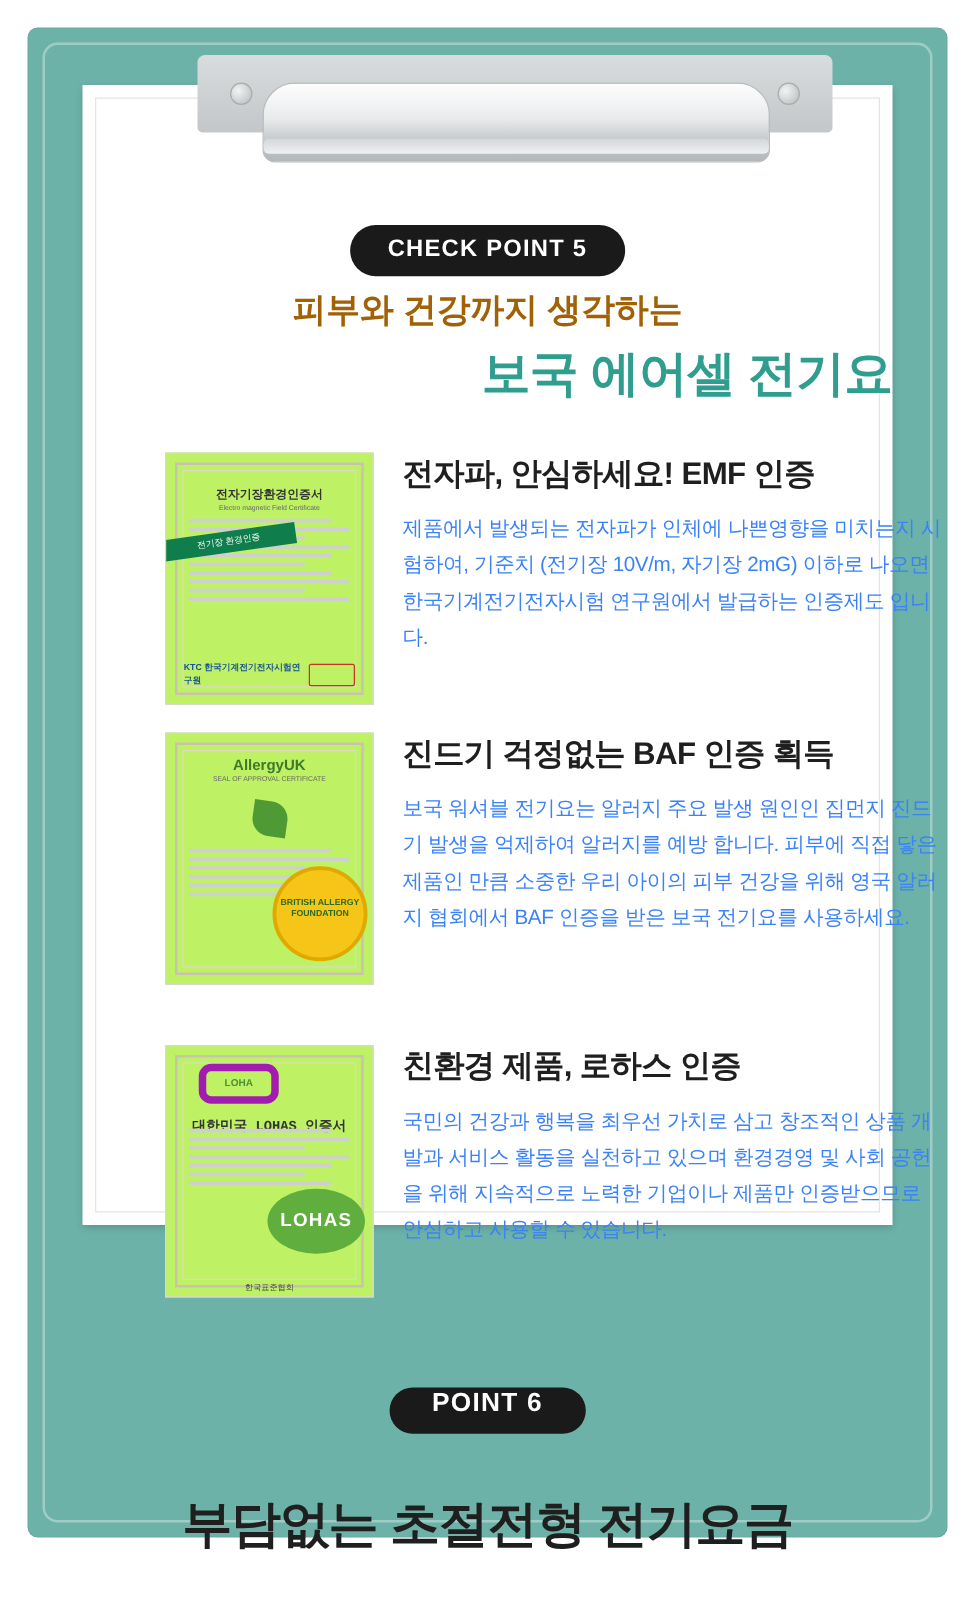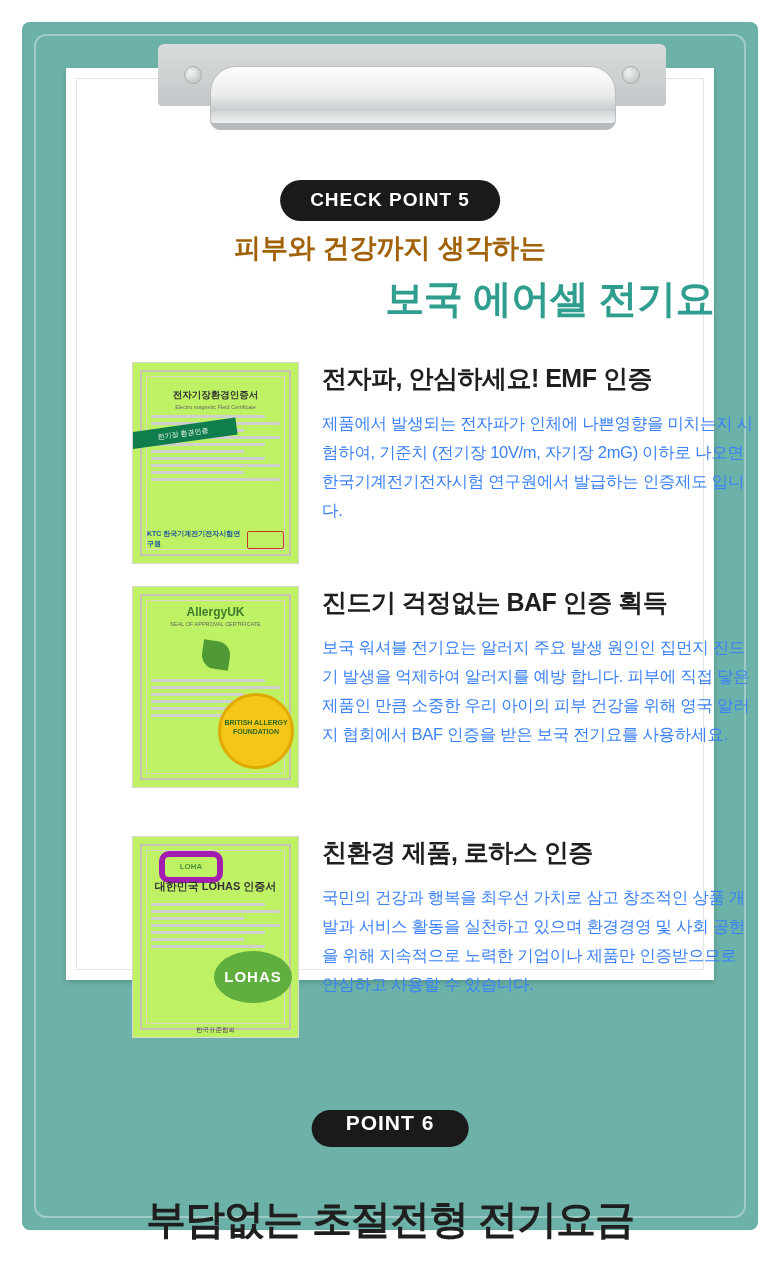--- a/index.html
+++ b/index.html
@@ -302,21 +302,21 @@
     height: 20px;
     border: 6px solid #a21caf;
     border-radius: 10px;
     color: #4b8f3c;
     font-size: 8px;
     font-weight: bold;
     text-align: center;
     line-height: 20px;
     margin-left: 12px;
   }
-  .cert-lohas .cert-title { top: 42px; font-size: 11px; }
+  .cert-lohas .cert-title { top: 56px; font-size: 11px; font-family: Liberation Mono, monospace; }
   .seal-lohas {
     position: absolute;
     right: 6px;
     bottom: 34px;
     width: 78px;
     height: 52px;
     border-radius: 50%;
     background: #5fae3e;
     color: #fff;
     font-size: 15px;

